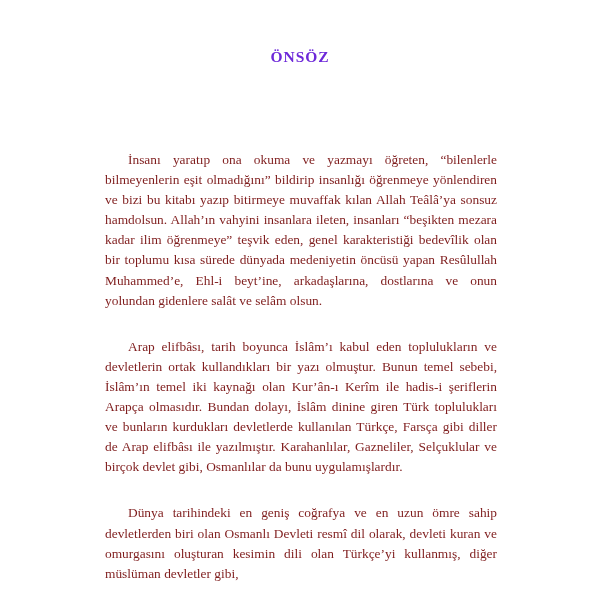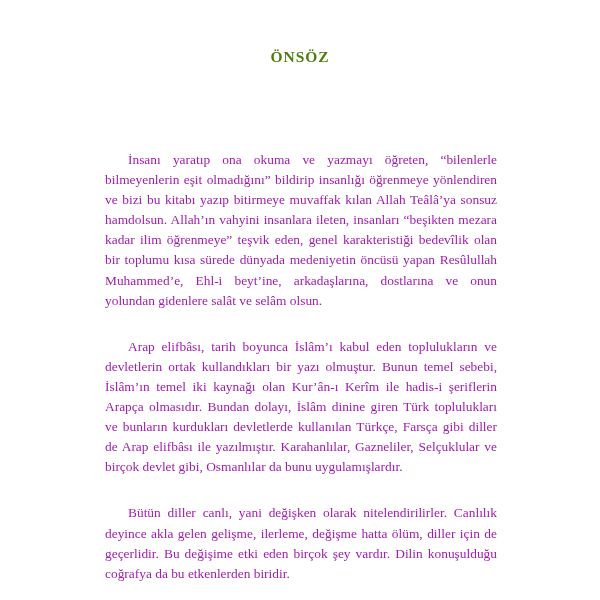--- a/index.html
+++ b/index.html
@@ -26,38 +26,38 @@
 
   .page-title {
     position: absolute;
     top: 38px;
     left: 0;
     width: 600px;
     text-align: center;
     font-size: 15.5px;
     font-weight: bold;
     letter-spacing: 0.9px;
-    color: #4d7c0f;
+    color: #6d28d9;
   }
 
   .body-text {
     position: absolute;
     top: 150px;
     left: 105px;
     width: 392px;
   }
 
   .para {
     margin: 0;
     font-size: 13.4px;
     line-height: 20.1px;
     text-align: justify;
     text-justify: inter-word;
     text-indent: 23px;
-    color: #a21caf;
+    color: #7f1d1d;
     hyphens: manual;
   }
 
   .para + .para {
     margin-top: 26px;
   }
 
   
   .para:last-child {
     margin-bottom: 0;
@@ -66,17 +66,16 @@
 </head>
 <body>
 
 <div class="page">
 
   <h1 class="page-title">ÖNSÖZ</h1>
 
   <div class="body-text">
     <p class="para">İnsanı yaratıp ona okuma ve yazmayı öğreten, “bilenlerle bilmeyenlerin eşit olmadığını” bildirip insanlığı öğrenmeye yönlendiren ve bizi bu kitabı yazıp bitirmeye muvaffak kılan Allah Teâlâ’ya sonsuz hamdolsun. Allah’ın vahyini insanlara ileten, insanları “beşikten mezara kadar ilim öğrenmeye” teşvik eden, genel karakteristiği bedevîlik olan bir toplumu kısa sürede dünyada medeniyetin öncüsü yapan Resûlullah Muhammed’e, Ehl-i beyt’ine, arkadaşlarına, dostlarına ve onun yolundan gidenlere salât ve selâm olsun.</p>
     <p class="para">Arap elifbâsı, tarih boyunca İslâm’ı kabul eden toplulukların ve devletlerin ortak kullandıkları bir yazı olmuştur. Bunun temel sebebi, İslâm’ın temel iki kaynağı olan Kur’ân-ı Kerîm ile hadis-i şeriflerin Arapça olmasıdır. Bundan dolayı, İslâm dinine giren Türk toplulukları ve bunların kurdukları devletlerde kullanılan Türkçe, Farsça gibi diller de Arap elifbâsı ile yazılmıştır. Karahanlılar, Gazneliler, Selçuklular ve birçok devlet gibi, Osmanlılar da bunu uygulamışlardır.</p>
-    <p class="para">Bütün diller canlı, yani değişken olarak nitelendirilirler. Canlılık deyince akla gelen gelişme, ilerleme, değişme hatta ölüm, diller için de geçerlidir. Bu değişime etki eden birçok şey vardır. Dilin konuşulduğu coğrafya da bu etkenlerden biridir.</p>
     <p class="para">Dünya tarihindeki en geniş coğrafya ve en uzun ömre sahip devletlerden biri olan Osmanlı Devleti resmî dil olarak, devleti kuran ve omurgasını oluşturan kesimin dili olan Türkçe’yi kullanmış, diğer müslüman devletler gibi,</p>
   </div>
 
 </div>
 
 </body></html>

